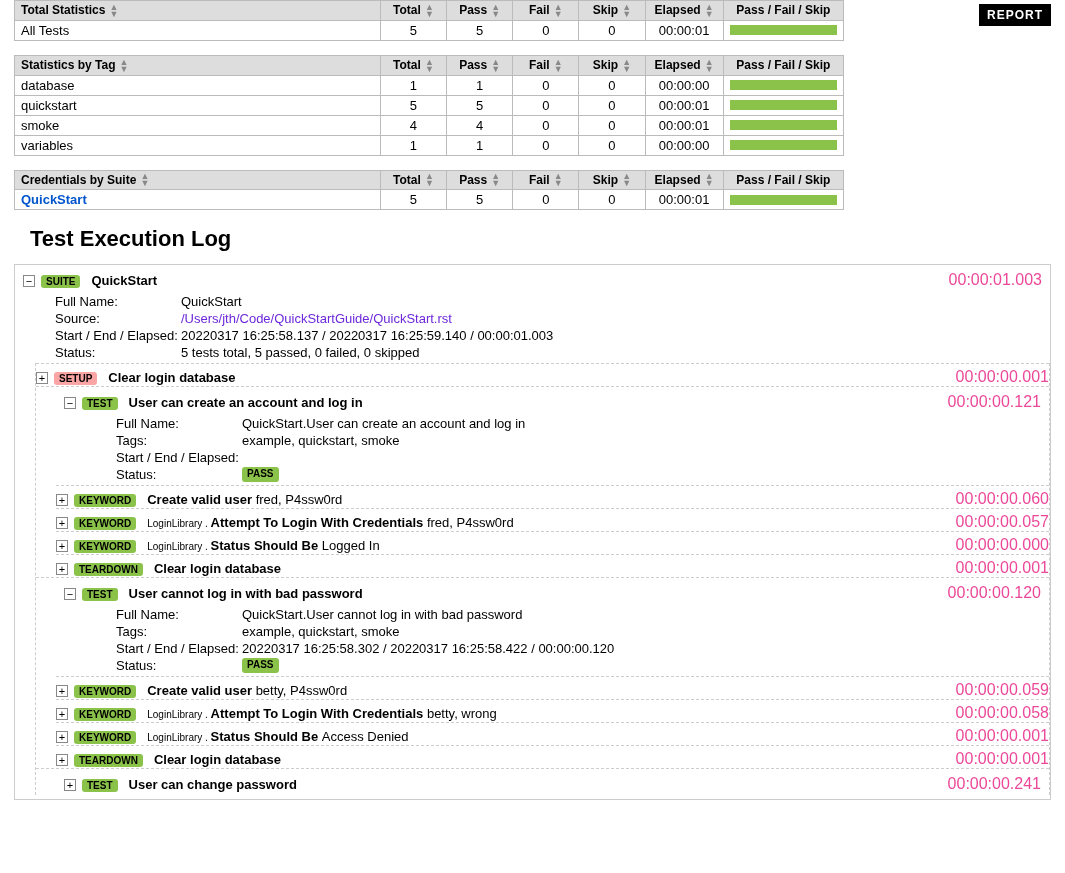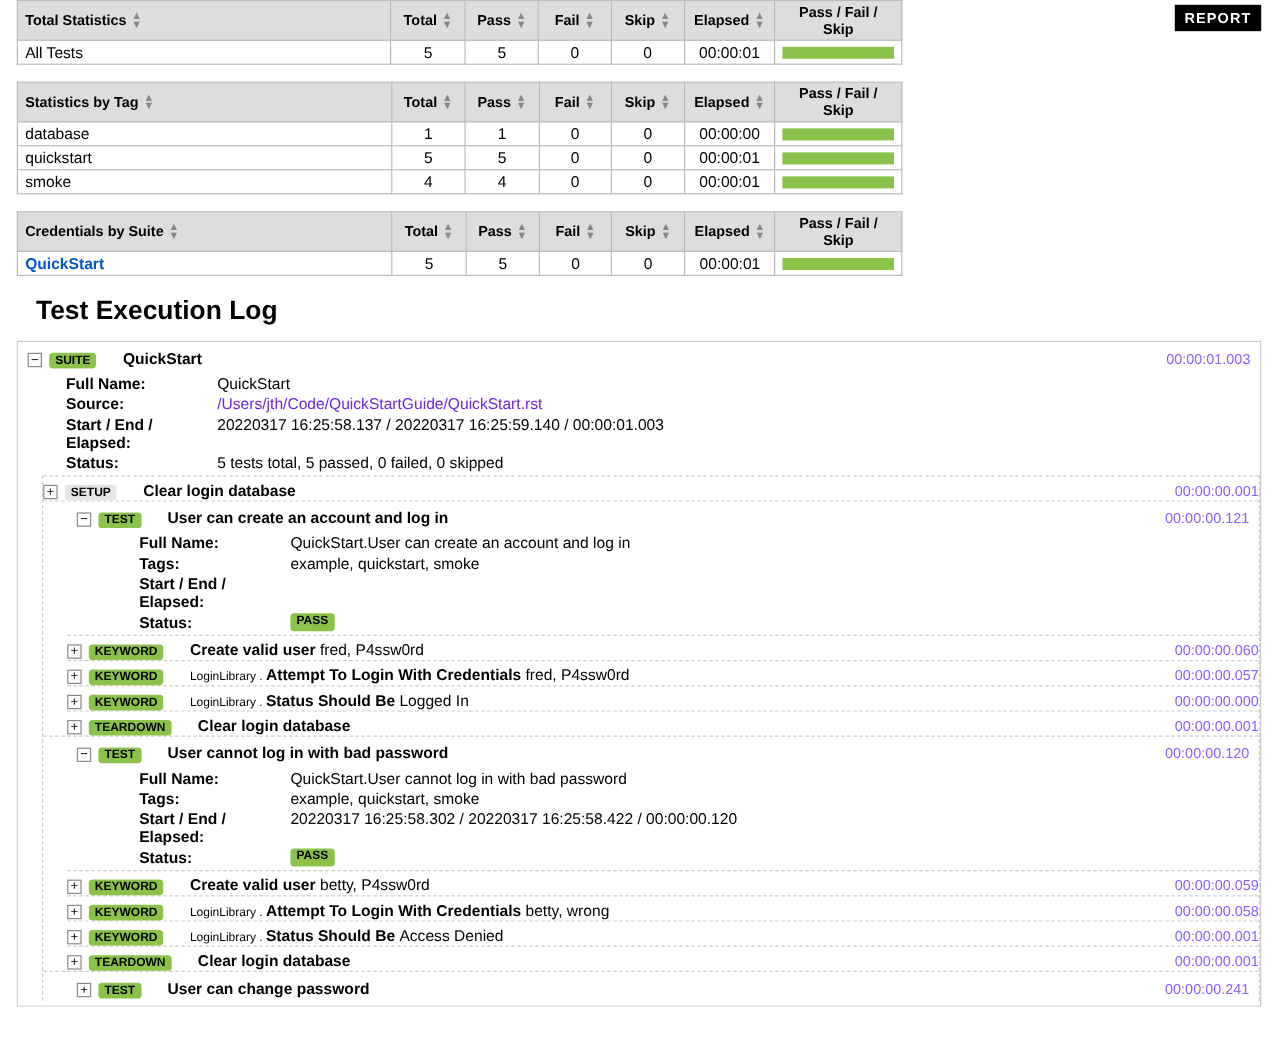--- a/index.html
+++ b/index.html
@@ -1,45 +1,45 @@
 <!DOCTYPE html>
 <html><head>
 <meta charset="utf-8">
 <style>
 * { box-sizing: border-box; margin: 0; padding: 0; }
 body { font-family: Helvetica, Arial, sans-serif; font-size: 13px; color: #000; background: #fff; padding: 0 14px; }
 .report-btn { position: absolute; top: 4px; right: 14px; background: #000; color: #fff; font-weight: bold; font-size: 12px; padding: 4px 8px; letter-spacing: 1px; cursor: pointer; border: none; }
-table.stats { border-collapse: collapse; width: 738px; margin-bottom: 14px; }
+table.stats { border-collapse: collapse; width: 830px; margin-bottom: 14px; }
 table.stats th, table.stats td { border: 1px solid #bbb; padding: 2px 6px; height: 18px; }
 table.stats th { background: #ddd; font-weight: bold; font-size: 12px; }
 table.stats .lbl { text-align: left; width: 365px; }
 table.stats .num { text-align: center; width: 66px; }
 table.stats .elapsed { text-align: center; width: 78px; }
 table.stats .graph { width: 120px; }
 .sort-icon { display: inline-block; font-size: 9px; color: #888; margin-left: 4px; vertical-align: middle; line-height: 7px; }
 .bar { background: #8BC34A; height: 10px; width: 100%; display: block; }
 a.suite-link { color: #0055cc; text-decoration: none; font-weight: bold; }
 a.link { color: #6d28d9; text-decoration: none; }
 h2 { font-size: 22px; font-weight: bold; margin: 16px 0 12px 16px; }
 .log-container { border: 1px solid #ccc; padding: 4px 0; }
 .log-row { padding: 2px 8px; display: flex; align-items: baseline; }
 .toggle { display: inline-flex; align-items: center; justify-content: center; width: 12px; height: 12px; border: 1px solid #888; background: #fff; font-size: 11px; line-height: 10px; margin-right: 6px; cursor: pointer; flex-shrink: 0; }
-.badge { display: inline-block; border-radius: 3px; padding: 1px 5px; font-size: 10px; font-weight: bold; margin-right: 22px; color: #000; flex-shrink: 0; }
+.badge { display: inline-block; border-radius: 3px; padding: 1px 5px; font-size: 10px; font-weight: bold; margin-right: 11px; color: #000; flex-shrink: 0; }
 .b-suite { background: #8BC34A; }
-.b-setup { background: #e5e5e5; }
+.b-setup { background: #fca5a5; }
 .b-test { background: #8BC34A; }
 .b-keyword { background: #8BC34A; }
 .b-pass { background: #8BC34A; }
 .row-title { font-weight: bold; }
 .row-title .args { font-weight: normal; }
 .row-title .lib { font-weight: normal; font-size: 10px; }
-.row-time { margin-left: auto; color: #8b5cf6; font-size: 12px; flex-shrink: 0; padding-left: 10px; }
+.row-time { margin-left: auto; color: #ec4899; font-size: 16px; flex-shrink: 0; padding-left: 10px; }
 .meta-block { padding: 2px 8px 2px 40px; }
 .meta-row { display: flex; padding: 1px 0; }
-.meta-label { font-weight: bold; width: 126px; flex-shrink: 0; }
+.meta-label { font-weight: normal; width: 126px; flex-shrink: 0; }
 .indent-1 { margin-left: 20px; border: 1px dashed #ccc; border-top: none; border-bottom: none; }
 .indent-2 { margin-left: 20px; }
 .sub-block { border-top: 1px dashed #ccc; padding: 4px 0 0 0; }
 </style>
 </head>
 <body>
 
 <button class="report-btn">REPORT</button>
 
 <table class="stats">
@@ -108,20 +108,31 @@
     <td class="lbl"><span>smoke</span></td>
     <td class="num">4</td>
     <td class="num">4</td>
     <td class="num">0</td>
     <td class="num">0</td>
     <td class="elapsed">00:00:01</td>
     <td class="graph">
           <span class="bar"></span>
         </td>
   </tr>
+      <tr>
+    <td class="lbl"><span>variables</span></td>
+    <td class="num">1</td>
+    <td class="num">1</td>
+    <td class="num">0</td>
+    <td class="num">0</td>
+    <td class="elapsed">00:00:00</td>
+    <td class="graph">
+          <span class="bar"></span>
+        </td>
+  </tr>
     </tbody>
 </table>
 
 <table class="stats">
 <thead>
       <tr>
   <th class="lbl"><span>Credentials by Suite</span><span class="sort-icon">▲<br>▼</span></th>
   <th class="num"><span>Total</span><span class="sort-icon">▲<br>▼</span></th>
   <th class="num"><span>Pass</span><span class="sort-icon">▲<br>▼</span></th>
   <th class="num"><span>Fail</span><span class="sort-icon">▲<br>▼</span></th>

